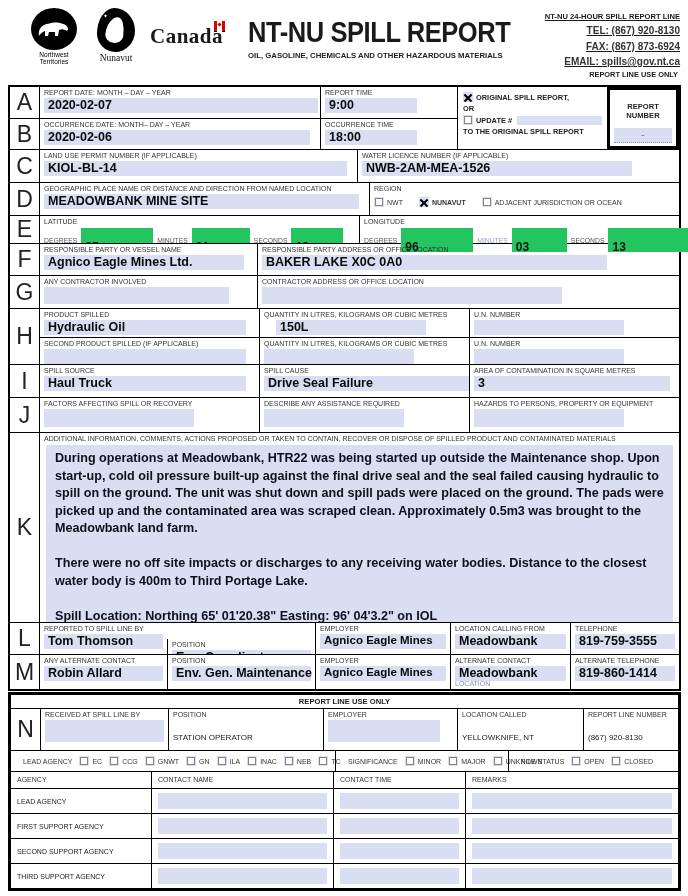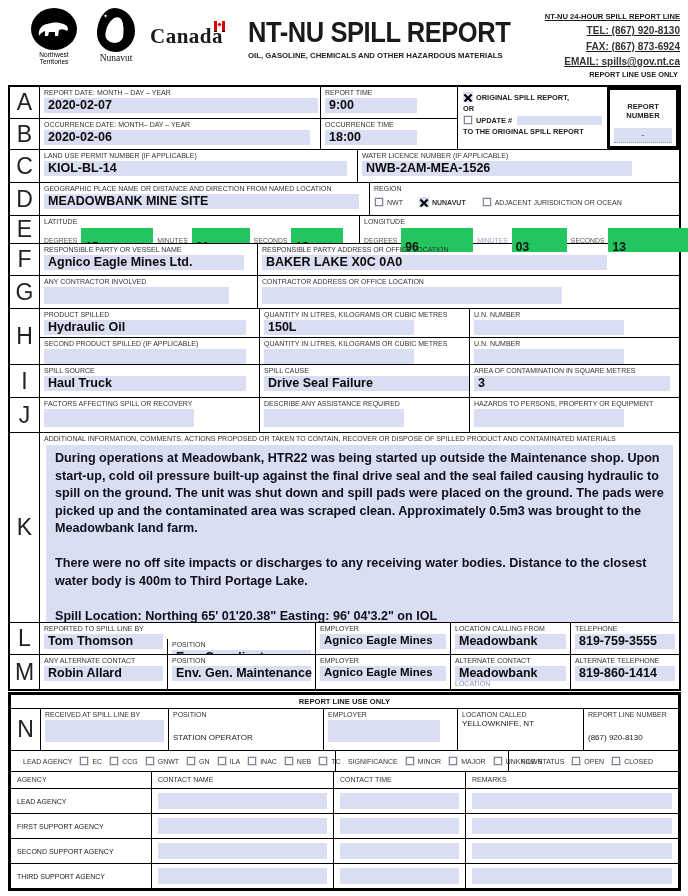--- a/index.html
+++ b/index.html
@@ -292,21 +292,21 @@
       <div class="row" style="height:56px;">
         <div class="lc">H</div>
         <div style="flex:1;">
           <div style="display:flex;height:28px;box-sizing:border-box;">
             <div class="cell" style="width:219px;">
               <div class="lbl">PRODUCT SPILLED</div>
               <div class="fld" style="width:202px;">Hydraulic Oil</div>
             </div>
             <div class="cell" style="width:210px;">
               <div class="lbl">QUANTITY IN LITRES, KILOGRAMS OR CUBIC METRES</div>
-              <div class="fld" style="width:150px;">150L</div>
+              <div class="fld" style="width:150px;margin-left:12px;">150L</div>
             </div>
             <div class="cell grow">
               <div class="lbl">U.N. NUMBER</div>
               <div class="fld" style="width:150px;"></div>
             </div>
           </div>
           <div style="display:flex;height:28px;border-top:1px solid #000;box-sizing:border-box;">
             <div class="cell" style="width:219px;">
               <div class="lbl">SECOND PRODUCT SPILLED (IF APPLICABLE)</div>
               <div class="fld" style="width:202px;"></div>
@@ -430,21 +430,21 @@
         <div class="cell" style="width:155px;">
           <div class="lbl">POSITION</div>
           <div class="static-val" style="margin-top:14px;">STATION OPERATOR</div>
         </div>
         <div class="cell" style="width:134px;">
           <div class="lbl">EMPLOYER</div>
           <div class="fld" style="min-height:22px;width:112px;"></div>
         </div>
         <div class="cell" style="width:126px;">
           <div class="lbl">LOCATION CALLED</div>
-          <div class="static-val" style="">YELLOWKNIFE, NT</div>
+          <div class="static-val" style="margin-top:14px;">YELLOWKNIFE, NT</div>
         </div>
         <div class="cell grow">
           <div class="lbl">REPORT LINE NUMBER</div>
           <div class="static-val" style="margin-top:14px;">(867) 920-8130</div>
         </div>
       </div>
 
       <div class="lead-row">
         <div class="lead-seg" style="width:324px;flex:0 0 324px;">
           <span class="seg-lbl">LEAD AGENCY</span>

